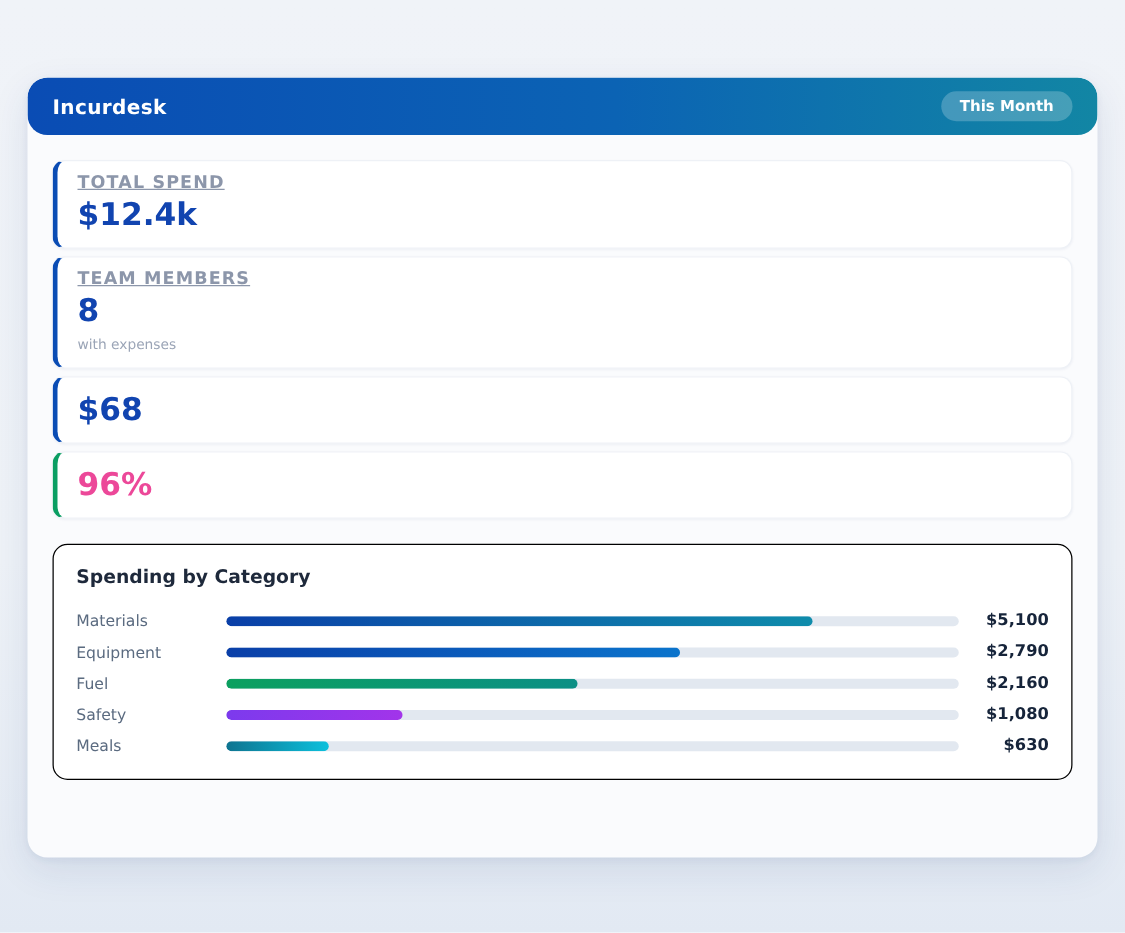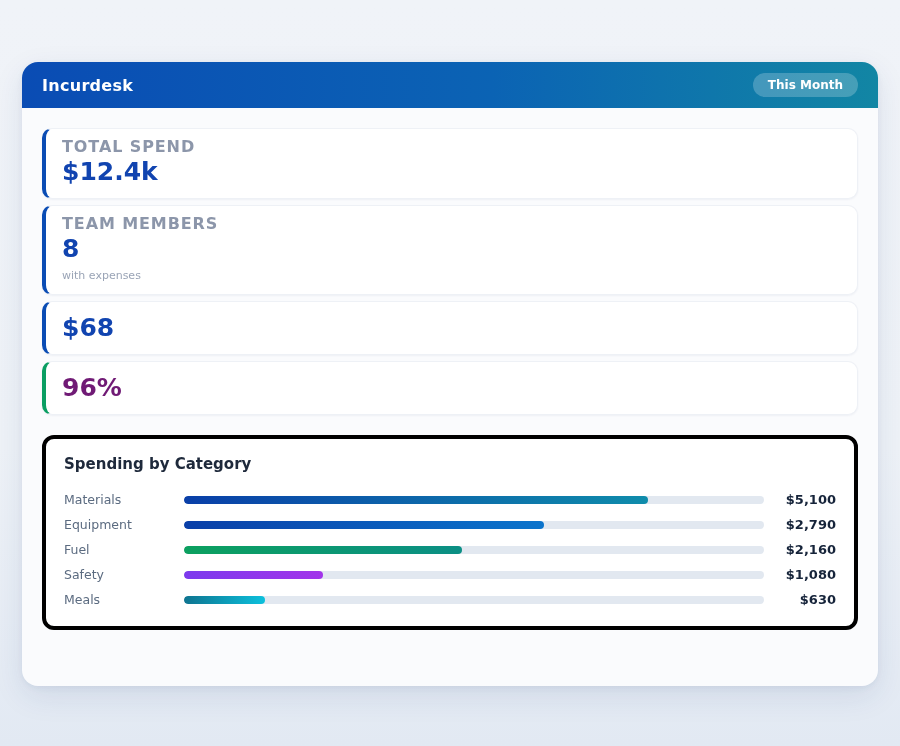--- a/index.html
+++ b/index.html
@@ -1,15 +1,15 @@
 <!DOCTYPE html>
 <html><head>
 <meta charset="utf-8">
 <style>
-  * { margin: 0; padding: 0; box-sizing: border-box; }
+  * { margin: 0; padding: 0; box-sizing: border-box; border-radius: 16px; }
   html, body { width: 900px; height: 746px; overflow: hidden; }
   body {
     font-family: "DejaVu Sans", "Liberation Sans", sans-serif;
     background: linear-gradient(180deg, #f0f3f8 0%, #eef2f7 60%, #e2e9f3 100%);
   }
 
   .app-card {
     position: absolute;
     left: 22px; top: 62px;
     width: 856px; height: 624px;
@@ -50,45 +50,46 @@
   .stat-card {
     background: #ffffff;
     border: 1px solid #eef1f6;
     border-left: 4px solid #0a4cb4;
     border-radius: 10px;
     padding: 11px 16px;
     margin-bottom: 6px;
     box-shadow: 0 1px 2px rgba(16, 42, 94, 0.05);
   }
   .stat-label {
-    font-size: 16px;
+    font-size: 14px;
     font-weight: bold;
     letter-spacing: 0.9px;
     color: #8c96aa;
     text-transform: uppercase;
     line-height: 13px;
     margin-bottom: 4px;
+    text-decoration: underline;
   }
   .stat-value {
     font-size: 25px;
     font-weight: bold;
     color: #1144b0;
     line-height: 30px;
   }
   .stat-sub {
     font-size: 11px;
     color: #9aa4b6;
     line-height: 15px;
     margin-top: 4px;
   }
 
   .chart-card {
     margin-top: 20px;
     background: #ffffff;
-    border: 4px solid #000000;
+    border: 1px solid #000000;
     border-radius: 12px;
     padding: 16px 18px 14px 18px;
   }
   .chart-title {
     font-size: 15px;
     font-weight: bold;
     color: #1e293b;
     margin-bottom: 14px;
   }
   .chart-row {
@@ -143,21 +144,21 @@
       <div class="stat-label">TEAM MEMBERS</div>
       <div class="stat-value" style="color: rgb(17, 68, 176);">8</div>
       <div class="stat-sub">with expenses</div>
     </div>
 
     <div class="stat-card" style="border-left-color: rgb(10, 76, 180);">
       <div class="stat-value" style="color: rgb(17, 68, 176);">$68</div>
     </div>
 
     <div class="stat-card" style="border-left-color: rgb(10, 158, 98);">
-      <div class="stat-value" style="color: #701a75;">96%</div>
+      <div class="stat-value" style="color: #ec4899;">96%</div>
     </div>
 
     <div class="chart-card">
       <div class="chart-title">Spending by Category</div>
 
       <div class="chart-row">
         <div class="cat-label">Materials</div>
         <div class="bar-track">
             <div class="bar-fill" style="width: 80%; background: linear-gradient(90deg, rgb(10, 63, 168), rgb(15, 140, 171));"></div>
           </div>

